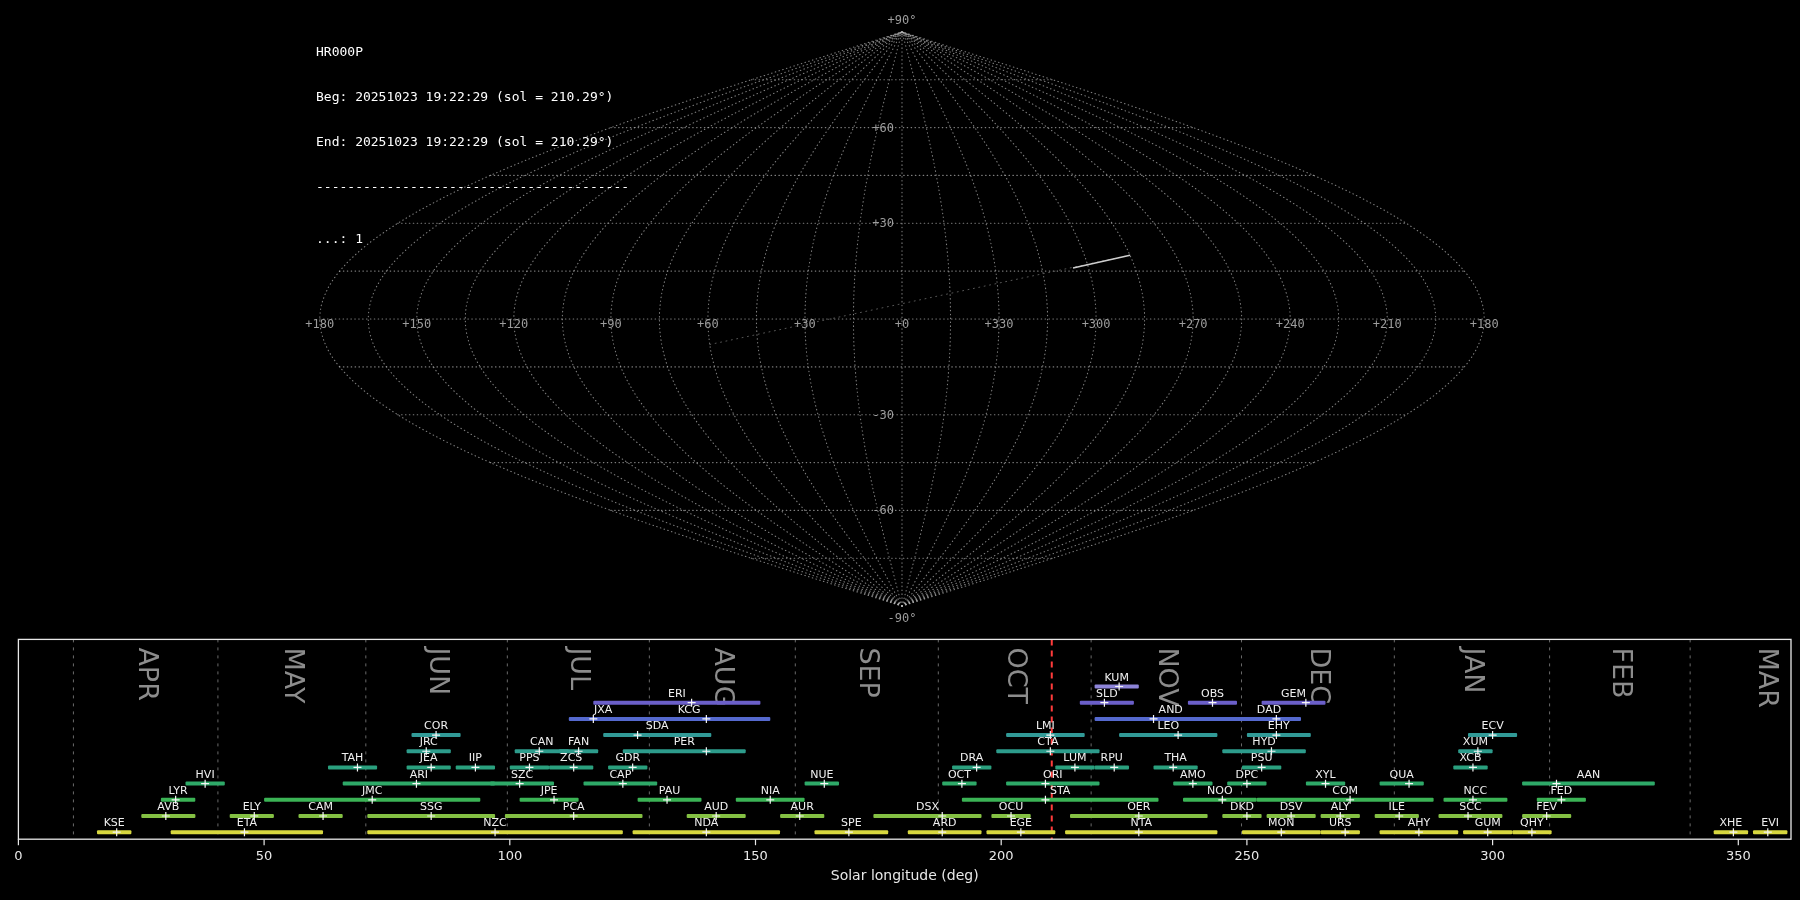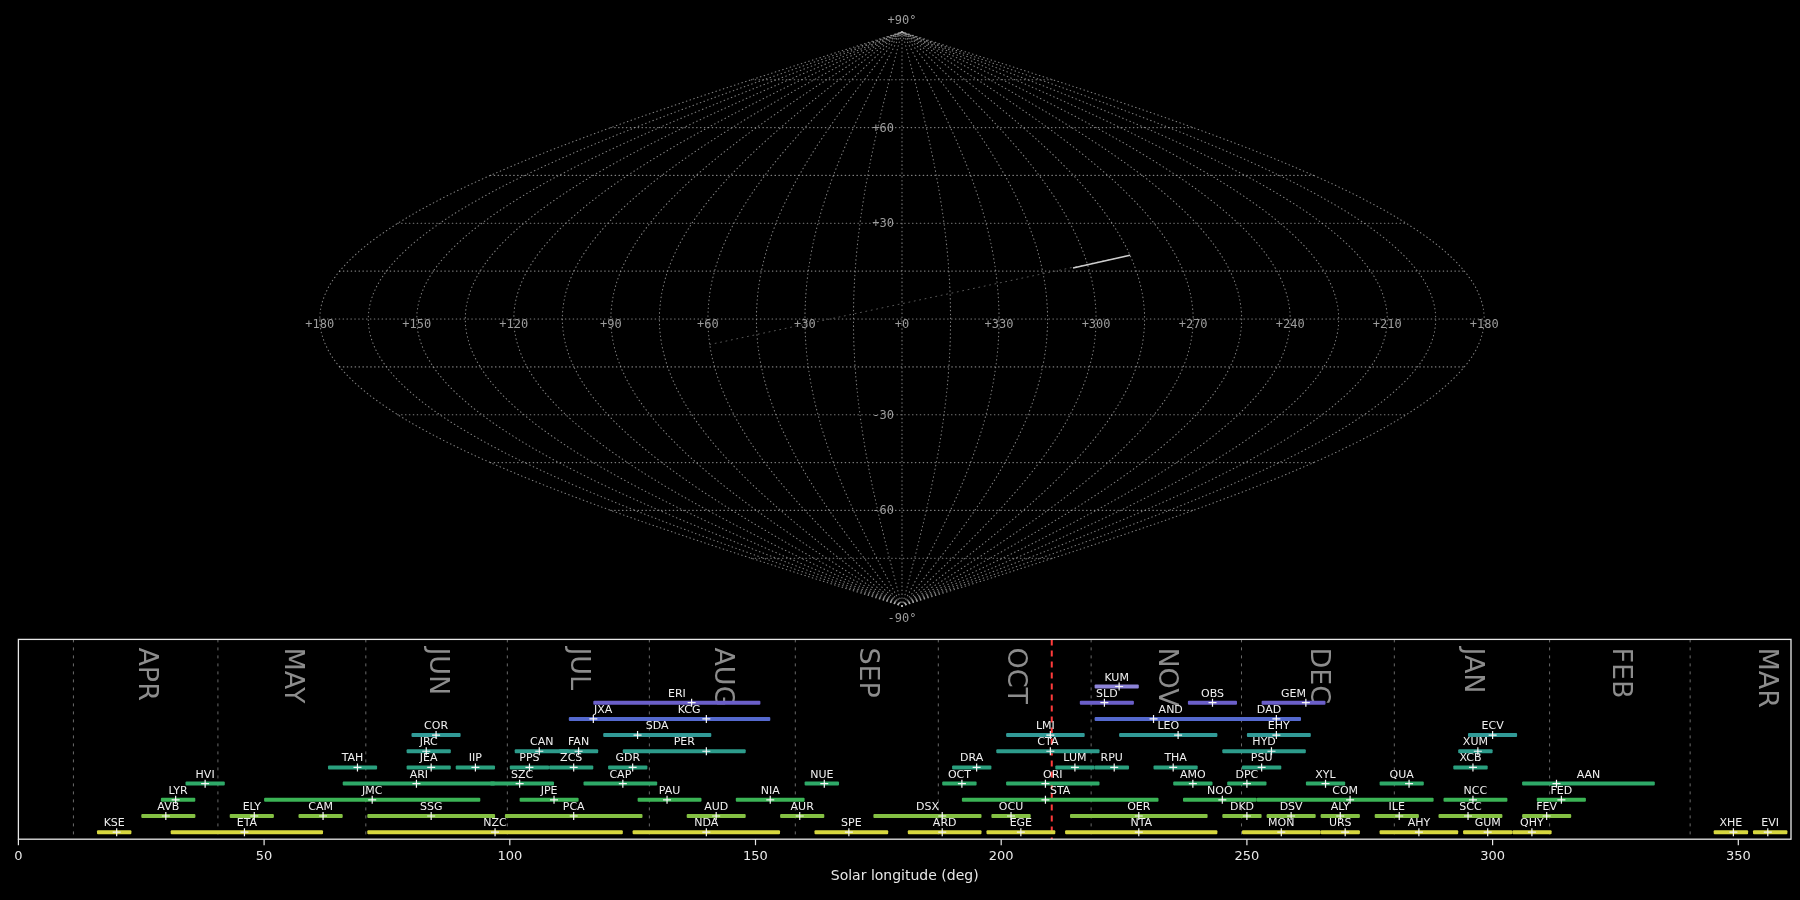--- a/index.html
+++ b/index.html
@@ -9,20 +9,27 @@
         font:13px/15px "DejaVu Sans Mono",monospace;white-space:pre;z-index:5}
   #info .cnt{margin-top:7px}
   svg{position:absolute;left:0;display:block}
   #skymap{top:0}
   #calendar{top:630px}
 </style>
 </head>
 <body>
 
 <div id="stage">
+  <div id="info">
+    <div>HR000P</div>
+    <div>Beg: 20251023 19:22:29 (sol = 210.29°)</div>
+    <div>End: 20251023 19:22:29 (sol = 210.29°)</div>
+    <div>----------------------------------------</div>
+    <div class="cnt">...: 1</div>
+  </div>
   <svg id="skymap" width="1800" height="630" viewBox="0 0 1800 630">
       <path d="M902.0 606.1L922.3 599.7L942.6 593.3L962.9 587.0L983.0 580.6L1003.1 574.2L1023.1 567.8L1042.9 561.4L1062.5 555.1L1081.9 548.7L1101.2 542.3L1120.1 535.9L1138.8 529.5L1157.3 523.2L1175.4 516.8L1193.2 510.4L1210.6 504.0L1227.6 497.6L1244.3 491.3L1260.5 484.9L1276.3 478.5L1291.6 472.1L1306.5 465.7L1320.9 459.4L1334.7 453.0L1348.1 446.6L1360.9 440.2L1373.1 433.8L1384.7 427.5L1395.8 421.1L1406.3 414.7L1416.1 408.3L1425.4 401.9L1434.0 395.6L1441.9 389.2L1449.2 382.8L1455.8 376.4L1461.7 370.0L1467.0 363.7L1471.6 357.3L1475.5 350.9L1478.6 344.5L1481.1 338.1L1482.9 331.8L1483.9 325.4L1484.3 319.0L1483.9 312.6L1482.9 306.2L1481.1 299.9L1478.6 293.5L1475.5 287.1L1471.6 280.7L1467.0 274.3L1461.7 268.0L1455.8 261.6L1449.2 255.2L1441.9 248.8L1434.0 242.4L1425.4 236.1L1416.1 229.7L1406.3 223.3L1395.8 216.9L1384.7 210.5L1373.1 204.2L1360.9 197.8L1348.1 191.4L1334.7 185.0L1320.9 178.6L1306.5 172.3L1291.6 165.9L1276.3 159.5L1260.5 153.1L1244.3 146.7L1227.6 140.4L1210.6 134.0L1193.2 127.6L1175.4 121.2L1157.3 114.8L1138.8 108.5L1120.1 102.1L1101.2 95.7L1081.9 89.3L1062.5 82.9L1042.9 76.6L1023.1 70.2L1003.1 63.8L983.0 57.4L962.9 51.0L942.6 44.7L922.3 38.3L902.0 31.9" fill="none" stroke="#b5b5b5" stroke-width="1.1" stroke-dasharray="0.5 3.4" stroke-linecap="round" opacity="0.7"></path>
       <path d="M902.0 606.1L920.6 599.7L939.2 593.3L957.8 587.0L976.3 580.6L994.7 574.2L1013.0 567.8L1031.1 561.4L1049.1 555.1L1066.9 548.7L1084.6 542.3L1102.0 535.9L1119.1 529.5L1136.0 523.2L1152.6 516.8L1168.9 510.4L1184.9 504.0L1200.5 497.6L1215.7 491.3L1230.6 484.9L1245.1 478.5L1259.2 472.1L1272.8 465.7L1286.0 459.4L1298.7 453.0L1310.9 446.6L1322.6 440.2L1333.8 433.8L1344.5 427.5L1354.7 421.1L1364.3 414.7L1373.3 408.3L1381.8 401.9L1389.6 395.6L1396.9 389.2L1403.6 382.8L1409.7 376.4L1415.1 370.0L1419.9 363.7L1424.1 357.3L1427.7 350.9L1430.6 344.5L1432.9 338.1L1434.5 331.8L1435.4 325.4L1435.8 319.0L1435.4 312.6L1434.5 306.2L1432.9 299.9L1430.6 293.5L1427.7 287.1L1424.1 280.7L1419.9 274.3L1415.1 268.0L1409.7 261.6L1403.6 255.2L1396.9 248.8L1389.6 242.4L1381.8 236.1L1373.3 229.7L1364.3 223.3L1354.7 216.9L1344.5 210.5L1333.8 204.2L1322.6 197.8L1310.9 191.4L1298.7 185.0L1286.0 178.6L1272.8 172.3L1259.2 165.9L1245.1 159.5L1230.6 153.1L1215.7 146.7L1200.5 140.4L1184.9 134.0L1168.9 127.6L1152.6 121.2L1136.0 114.8L1119.1 108.5L1102.0 102.1L1084.6 95.7L1066.9 89.3L1049.1 82.9L1031.1 76.6L1013.0 70.2L994.7 63.8L976.3 57.4L957.8 51.0L939.2 44.7L920.6 38.3L902.0 31.9" fill="none" stroke="#b5b5b5" stroke-width="1.1" stroke-dasharray="0.5 3.4" stroke-linecap="round" opacity="0.7"></path>
       <path d="M902.0 606.1L918.9 599.7L935.8 593.3L952.7 587.0L969.5 580.6L986.3 574.2L1002.9 567.8L1019.4 561.4L1035.8 555.1L1052.0 548.7L1068.0 542.3L1083.8 535.9L1099.4 529.5L1114.7 523.2L1129.8 516.8L1144.6 510.4L1159.1 504.0L1173.3 497.6L1187.2 491.3L1200.7 484.9L1213.9 478.5L1226.7 472.1L1239.1 465.7L1251.1 459.4L1262.6 453.0L1273.7 446.6L1284.4 440.2L1294.6 433.8L1304.3 427.5L1313.5 421.1L1322.2 414.7L1330.5 408.3L1338.1 401.9L1345.3 395.6L1351.9 389.2L1358.0 382.8L1363.5 376.4L1368.5 370.0L1372.8 363.7L1376.6 357.3L1379.9 350.9L1382.5 344.5L1384.6 338.1L1386.1 331.8L1387.0 325.4L1387.3 319.0L1387.0 312.6L1386.1 306.2L1384.6 299.9L1382.5 293.5L1379.9 287.1L1376.6 280.7L1372.8 274.3L1368.5 268.0L1363.5 261.6L1358.0 255.2L1351.9 248.8L1345.3 242.4L1338.1 236.1L1330.5 229.7L1322.2 223.3L1313.5 216.9L1304.3 210.5L1294.6 204.2L1284.4 197.8L1273.7 191.4L1262.6 185.0L1251.1 178.6L1239.1 172.3L1226.7 165.9L1213.9 159.5L1200.7 153.1L1187.2 146.7L1173.3 140.4L1159.1 134.0L1144.6 127.6L1129.8 121.2L1114.7 114.8L1099.4 108.5L1083.8 102.1L1068.0 95.7L1052.0 89.3L1035.8 82.9L1019.4 76.6L1002.9 70.2L986.3 63.8L969.5 57.4L952.7 51.0L935.8 44.7L918.9 38.3L902.0 31.9" fill="none" stroke="#b5b5b5" stroke-width="1.1" stroke-dasharray="0.5 3.4" stroke-linecap="round" opacity="0.7"></path>
       <path d="M902.0 606.1L917.2 599.7L932.5 593.3L947.7 587.0L962.8 580.6L977.8 574.2L992.8 567.8L1007.7 561.4L1022.4 555.1L1037.0 548.7L1051.4 542.3L1065.6 535.9L1079.6 529.5L1093.4 523.2L1107.0 516.8L1120.4 510.4L1133.4 504.0L1146.2 497.6L1158.7 491.3L1170.9 484.9L1182.7 478.5L1194.2 472.1L1205.4 465.7L1216.2 459.4L1226.5 453.0L1236.6 446.6L1246.1 440.2L1255.3 433.8L1264.1 427.5L1272.4 421.1L1280.2 414.7L1287.6 408.3L1294.5 401.9L1301.0 395.6L1306.9 389.2L1312.4 382.8L1317.4 376.4L1321.8 370.0L1325.8 363.7L1329.2 357.3L1332.1 350.9L1334.5 344.5L1336.3 338.1L1337.7 331.8L1338.5 325.4L1338.7 319.0L1338.5 312.6L1337.7 306.2L1336.3 299.9L1334.5 293.5L1332.1 287.1L1329.2 280.7L1325.8 274.3L1321.8 268.0L1317.4 261.6L1312.4 255.2L1306.9 248.8L1301.0 242.4L1294.5 236.1L1287.6 229.7L1280.2 223.3L1272.4 216.9L1264.1 210.5L1255.3 204.2L1246.1 197.8L1236.6 191.4L1226.5 185.0L1216.2 178.6L1205.4 172.3L1194.2 165.9L1182.7 159.5L1170.9 153.1L1158.7 146.7L1146.2 140.4L1133.4 134.0L1120.4 127.6L1107.0 121.2L1093.4 114.8L1079.6 108.5L1065.6 102.1L1051.4 95.7L1037.0 89.3L1022.4 82.9L1007.7 76.6L992.8 70.2L977.8 63.8L962.8 57.4L947.7 51.0L932.5 44.7L917.2 38.3L902.0 31.9" fill="none" stroke="#b5b5b5" stroke-width="1.1" stroke-dasharray="0.5 3.4" stroke-linecap="round" opacity="0.7"></path>
       <path d="M902.0 606.1L915.5 599.7L929.1 593.3L942.6 587.0L956.0 580.6L969.4 574.2L982.7 567.8L995.9 561.4L1009.0 555.1L1022.0 548.7L1034.8 542.3L1047.4 535.9L1059.9 529.5L1072.2 523.2L1084.2 516.8L1096.1 510.4L1107.7 504.0L1119.1 497.6L1130.2 491.3L1141.0 484.9L1151.5 478.5L1161.8 472.1L1171.7 465.7L1181.2 459.4L1190.5 453.0L1199.4 446.6L1207.9 440.2L1216.1 433.8L1223.8 427.5L1231.2 421.1L1238.2 414.7L1244.8 408.3L1250.9 401.9L1256.6 395.6L1261.9 389.2L1266.8 382.8L1271.2 376.4L1275.2 370.0L1278.7 363.7L1281.7 357.3L1284.3 350.9L1286.4 344.5L1288.1 338.1L1289.3 331.8L1290.0 325.4L1290.2 319.0L1290.0 312.6L1289.3 306.2L1288.1 299.9L1286.4 293.5L1284.3 287.1L1281.7 280.7L1278.7 274.3L1275.2 268.0L1271.2 261.6L1266.8 255.2L1261.9 248.8L1256.6 242.4L1250.9 236.1L1244.8 229.7L1238.2 223.3L1231.2 216.9L1223.8 210.5L1216.1 204.2L1207.9 197.8L1199.4 191.4L1190.5 185.0L1181.2 178.6L1171.7 172.3L1161.8 165.9L1151.5 159.5L1141.0 153.1L1130.2 146.7L1119.1 140.4L1107.7 134.0L1096.1 127.6L1084.2 121.2L1072.2 114.8L1059.9 108.5L1047.4 102.1L1034.8 95.7L1022.0 89.3L1009.0 82.9L995.9 76.6L982.7 70.2L969.4 63.8L956.0 57.4L942.6 51.0L929.1 44.7L915.5 38.3L902.0 31.9" fill="none" stroke="#b5b5b5" stroke-width="1.1" stroke-dasharray="0.5 3.4" stroke-linecap="round" opacity="0.7"></path>
       <path d="M902.0 606.1L913.9 599.7L925.7 593.3L937.5 587.0L949.3 580.6L961.0 574.2L972.6 567.8L984.2 561.4L995.6 555.1L1007.0 548.7L1018.2 542.3L1029.2 535.9L1040.2 529.5L1050.9 523.2L1061.5 516.8L1071.8 510.4L1082.0 504.0L1091.9 497.6L1101.7 491.3L1111.1 484.9L1120.3 478.5L1129.3 472.1L1138.0 465.7L1146.3 459.4L1154.4 453.0L1162.2 446.6L1169.7 440.2L1176.8 433.8L1183.6 427.5L1190.1 421.1L1196.2 414.7L1201.9 408.3L1207.3 401.9L1212.3 395.6L1216.9 389.2L1221.2 382.8L1225.1 376.4L1228.5 370.0L1231.6 363.7L1234.3 357.3L1236.5 350.9L1238.4 344.5L1239.8 338.1L1240.8 331.8L1241.5 325.4L1241.7 319.0L1241.5 312.6L1240.8 306.2L1239.8 299.9L1238.4 293.5L1236.5 287.1L1234.3 280.7L1231.6 274.3L1228.5 268.0L1225.1 261.6L1221.2 255.2L1216.9 248.8L1212.3 242.4L1207.3 236.1L1201.9 229.7L1196.2 223.3L1190.1 216.9L1183.6 210.5L1176.8 204.2L1169.7 197.8L1162.2 191.4L1154.4 185.0L1146.3 178.6L1138.0 172.3L1129.3 165.9L1120.3 159.5L1111.1 153.1L1101.7 146.7L1091.9 140.4L1082.0 134.0L1071.8 127.6L1061.5 121.2L1050.9 114.8L1040.2 108.5L1029.2 102.1L1018.2 95.7L1007.0 89.3L995.6 82.9L984.2 76.6L972.6 70.2L961.0 63.8L949.3 57.4L937.5 51.0L925.7 44.7L913.9 38.3L902.0 31.9" fill="none" stroke="#b5b5b5" stroke-width="1.1" stroke-dasharray="0.5 3.4" stroke-linecap="round" opacity="0.7"></path>
       <path d="M902.0 606.1L912.2 599.7L922.3 593.3L932.4 587.0L942.5 580.6L952.6 574.2L962.5 567.8L972.4 561.4L982.3 555.1L992.0 548.7L1001.6 542.3L1011.1 535.9L1020.4 529.5L1029.6 523.2L1038.7 516.8L1047.6 510.4L1056.3 504.0L1064.8 497.6L1073.1 491.3L1081.2 484.9L1089.1 478.5L1096.8 472.1L1104.2 465.7L1111.4 459.4L1118.4 453.0L1125.0 446.6L1131.4 440.2L1137.5 433.8L1143.4 427.5L1148.9 421.1L1154.1 414.7L1159.1 408.3L1163.7 401.9L1168.0 395.6L1171.9 389.2L1175.6 382.8L1178.9 376.4L1181.9 370.0L1184.5 363.7L1186.8 357.3L1188.7 350.9L1190.3 344.5L1191.6 338.1L1192.4 331.8L1193.0 325.4L1193.2 319.0L1193.0 312.6L1192.4 306.2L1191.6 299.9L1190.3 293.5L1188.7 287.1L1186.8 280.7L1184.5 274.3L1181.9 268.0L1178.9 261.6L1175.6 255.2L1171.9 248.8L1168.0 242.4L1163.7 236.1L1159.1 229.7L1154.1 223.3L1148.9 216.9L1143.4 210.5L1137.5 204.2L1131.4 197.8L1125.0 191.4L1118.4 185.0L1111.4 178.6L1104.2 172.3L1096.8 165.9L1089.1 159.5L1081.2 153.1L1073.1 146.7L1064.8 140.4L1056.3 134.0L1047.6 127.6L1038.7 121.2L1029.6 114.8L1020.4 108.5L1011.1 102.1L1001.6 95.7L992.0 89.3L982.3 82.9L972.4 76.6L962.5 70.2L952.6 63.8L942.5 57.4L932.4 51.0L922.3 44.7L912.2 38.3L902.0 31.9" fill="none" stroke="#b5b5b5" stroke-width="1.1" stroke-dasharray="0.5 3.4" stroke-linecap="round" opacity="0.7"></path>
       <path d="M902.0 606.1L910.5 599.7L918.9 593.3L927.4 587.0L935.8 580.6L944.1 574.2L952.4 567.8L960.7 561.4L968.9 555.1L977.0 548.7L985.0 542.3L992.9 535.9L1000.7 529.5L1008.4 523.2L1015.9 516.8L1023.3 510.4L1030.6 504.0L1037.7 497.6L1044.6 491.3L1051.4 484.9L1058.0 478.5L1064.3 472.1L1070.5 465.7L1076.5 459.4L1082.3 453.0L1087.9 446.6L1093.2 440.2L1098.3 433.8L1103.1 427.5L1107.8 421.1L1112.1 414.7L1116.2 408.3L1120.1 401.9L1123.6 395.6L1127.0 389.2L1130.0 382.8L1132.8 376.4L1135.2 370.0L1137.4 363.7L1139.3 357.3L1140.9 350.9L1142.3 344.5L1143.3 338.1L1144.0 331.8L1144.5 325.4L1144.6 319.0L1144.5 312.6L1144.0 306.2L1143.3 299.9L1142.3 293.5L1140.9 287.1L1139.3 280.7L1137.4 274.3L1135.2 268.0L1132.8 261.6L1130.0 255.2L1127.0 248.8L1123.6 242.4L1120.1 236.1L1116.2 229.7L1112.1 223.3L1107.8 216.9L1103.1 210.5L1098.3 204.2L1093.2 197.8L1087.9 191.4L1082.3 185.0L1076.5 178.6L1070.5 172.3L1064.3 165.9L1058.0 159.5L1051.4 153.1L1044.6 146.7L1037.7 140.4L1030.6 134.0L1023.3 127.6L1015.9 121.2L1008.4 114.8L1000.7 108.5L992.9 102.1L985.0 95.7L977.0 89.3L968.9 82.9L960.7 76.6L952.4 70.2L944.1 63.8L935.8 57.4L927.4 51.0L918.9 44.7L910.5 38.3L902.0 31.9" fill="none" stroke="#b5b5b5" stroke-width="1.1" stroke-dasharray="0.5 3.4" stroke-linecap="round" opacity="0.7"></path>
       <path d="M902.0 606.1L908.8 599.7L915.5 593.3L922.3 587.0L929.0 580.6L935.7 574.2L942.4 567.8L949.0 561.4L955.5 555.1L962.0 548.7L968.4 542.3L974.7 535.9L980.9 529.5L987.1 523.2L993.1 516.8L999.1 510.4L1004.9 504.0L1010.5 497.6L1016.1 491.3L1021.5 484.9L1026.8 478.5L1031.9 472.1L1036.8 465.7L1041.6 459.4L1046.2 453.0L1050.7 446.6L1055.0 440.2L1059.0 433.8L1062.9 427.5L1066.6 421.1L1070.1 414.7L1073.4 408.3L1076.5 401.9L1079.3 395.6L1082.0 389.2L1084.4 382.8L1086.6 376.4L1088.6 370.0L1090.3 363.7L1091.9 357.3L1093.2 350.9L1094.2 344.5L1095.0 338.1L1095.6 331.8L1096.0 325.4L1096.1 319.0L1096.0 312.6L1095.6 306.2L1095.0 299.9L1094.2 293.5L1093.2 287.1L1091.9 280.7L1090.3 274.3L1088.6 268.0L1086.6 261.6L1084.4 255.2L1082.0 248.8L1079.3 242.4L1076.5 236.1L1073.4 229.7L1070.1 223.3L1066.6 216.9L1062.9 210.5L1059.0 204.2L1055.0 197.8L1050.7 191.4L1046.2 185.0L1041.6 178.6L1036.8 172.3L1031.9 165.9L1026.8 159.5L1021.5 153.1L1016.1 146.7L1010.5 140.4L1004.9 134.0L999.1 127.6L993.1 121.2L987.1 114.8L980.9 108.5L974.7 102.1L968.4 95.7L962.0 89.3L955.5 82.9L949.0 76.6L942.4 70.2L935.7 63.8L929.0 57.4L922.3 51.0L915.5 44.7L908.8 38.3L902.0 31.9" fill="none" stroke="#b5b5b5" stroke-width="1.1" stroke-dasharray="0.5 3.4" stroke-linecap="round" opacity="0.7"></path>

